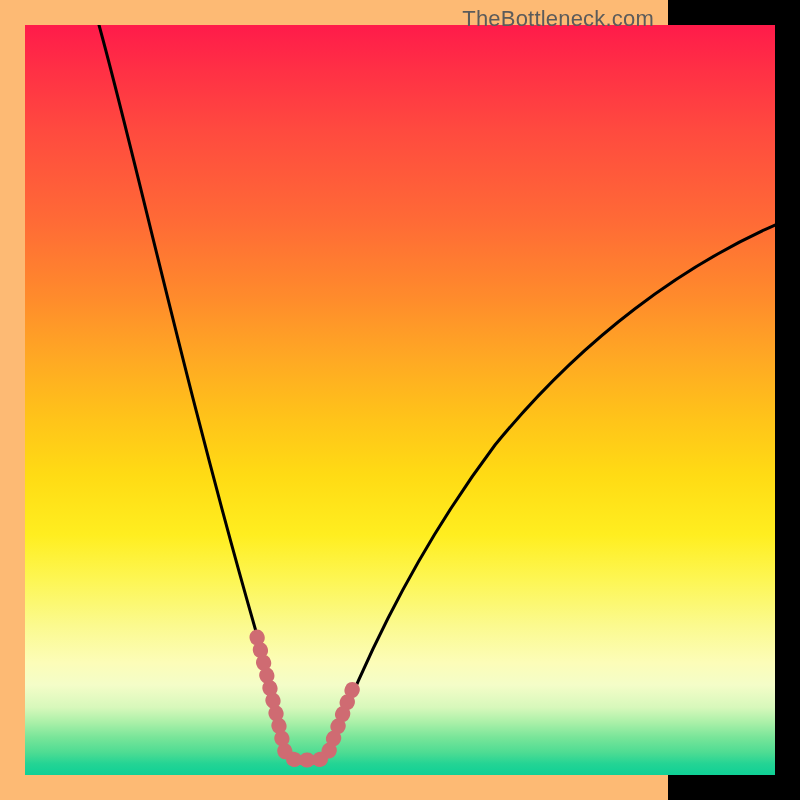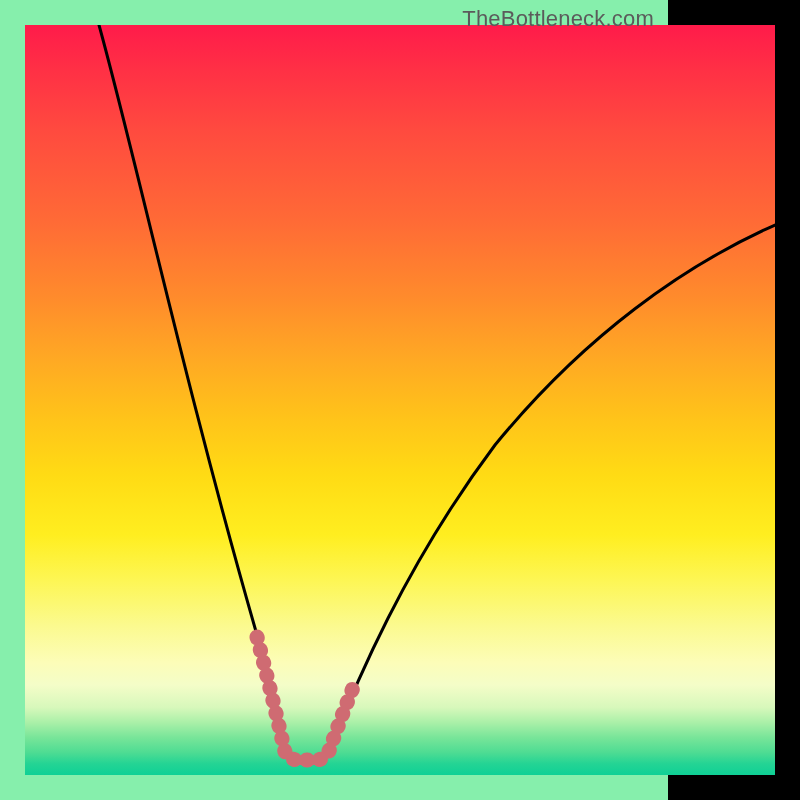--- a/index.html
+++ b/index.html
@@ -8,21 +8,21 @@
     width: 800px;
     height: 800px;
     background: #000;
     font-family: Arial, Helvetica, sans-serif;
     overflow: hidden;
   }
   .frame {
     position: relative;
     width: 668px;
     height: 800px;
-    background: #86efac;
+    background: #fdba74;
   }
   .watermark {
     position: absolute;
     top: 6px;
     right: 14px;
     color: #5b5b5b;
     font-size: 22px;
     font-weight: 500;
     letter-spacing: 0.2px;
     z-index: 30;

